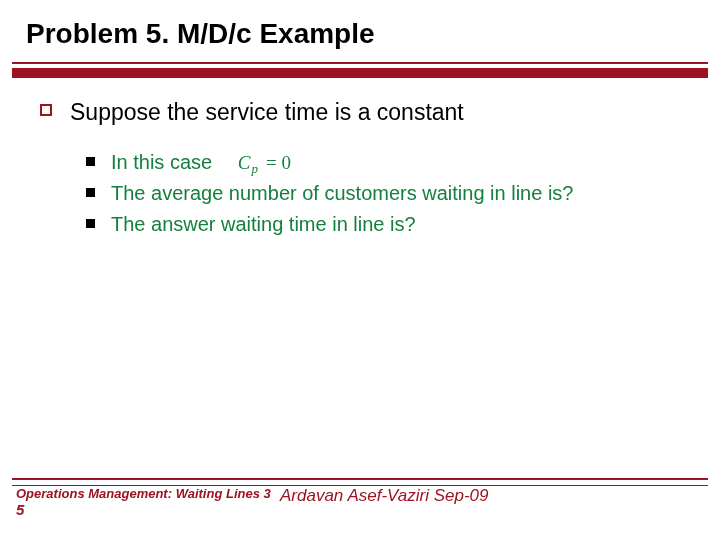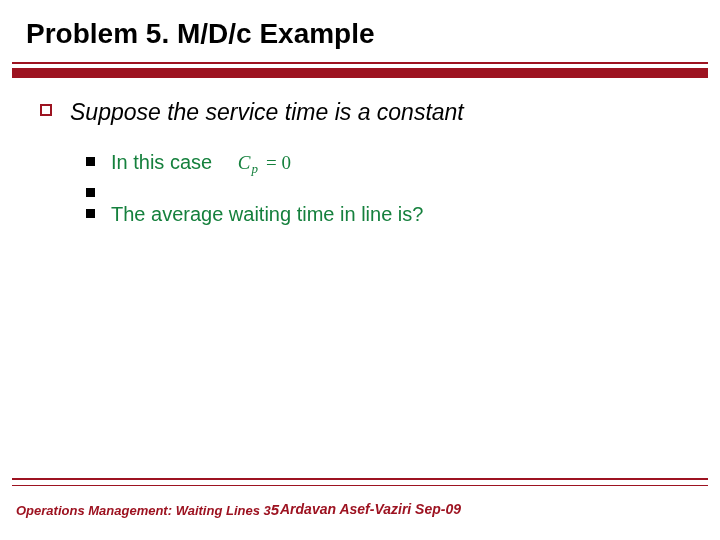--- a/index.html
+++ b/index.html
@@ -45,21 +45,20 @@
   .body {
     position: absolute;
     top: 98px;
     left: 40px;
     right: 30px;
   }
   .l1 {
     display: flex;
     align-items: flex-start;
     margin-bottom: 4px;
-    font-style: italic;
   }
   .l1 .bullet {
     width: 12px;
     height: 12px;
     border: 2px solid #9d1321;
     margin-top: 6px;
     margin-right: 18px;
     flex: none;
     box-sizing: border-box;
   }
@@ -128,32 +127,33 @@
   }
   .footer {
     position: absolute;
     left: 16px;
     right: 16px;
     bottom: 14px;
     display: flex;
     justify-content: flex-start;
     align-items: baseline;
     font-family: Verdana, Arial, sans-serif;
+    flex-direction: column;
   }
   .footer-left {
     color: #9d1321;
     font-style: italic;
     font-weight: bold;
     font-size: 13px;
   }
   .footer-center {
     color: #9d1321;
     font-style: italic;
-    font-weight: bold;
-    font-size: 14px;
+    font-weight: normal;
+    font-size: 17px;
     position: absolute;
     left: 50%;
     transform: translateX(-80px);
   }
   .footer-right {
     color: #9d1321;
     font-style: italic;
     font-weight: bold;
     font-size: 15px;
   }
@@ -183,25 +183,26 @@
           <span class="formula">
             <span>C</span>
               <span class="sub">p</span>
             <span class="eq">= 0</span>
           </span>
         </span>
       </div>
 
       <div class="l2">
         <span class="bullet"></span>
+        <span class="text">The average number of customers waiting in line is?</span>
       </div>
 
       <div class="l2">
         <span class="bullet"></span>
-        <span class="text">The average waiting time in line is?</span>
+        <span class="text">The answer waiting time in line is?</span>
       </div>
 
     </div>
   </div>
 
   <div class="footer-rule"></div>
   <div class="footer-rule2"></div>
 
   <div class="footer">
     <span class="footer-left">Operations Management: Waiting Lines 3</span>

